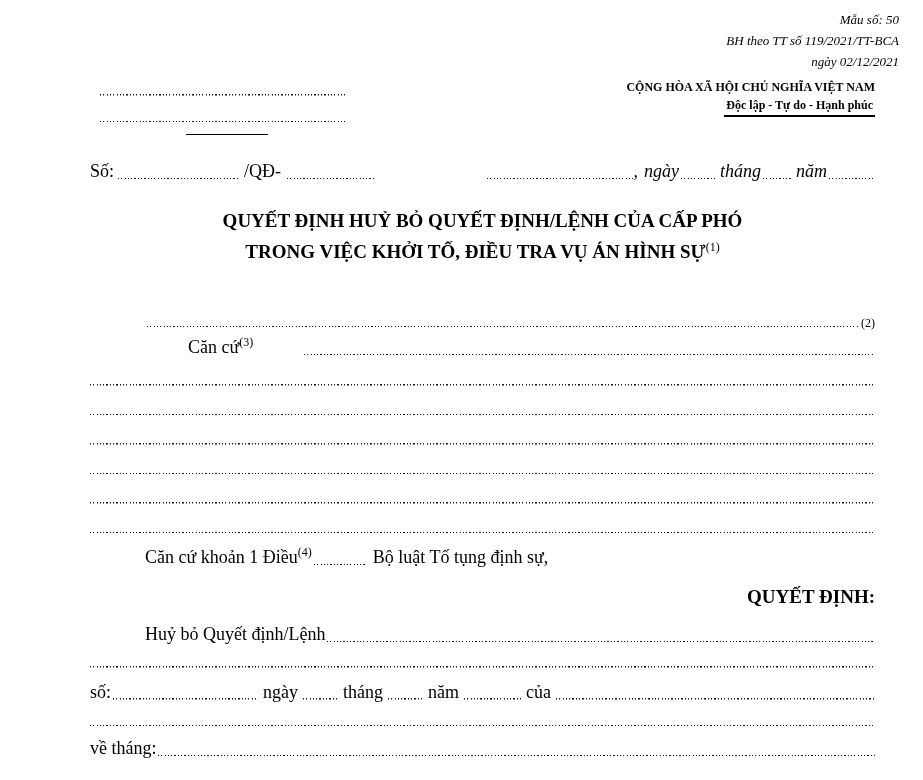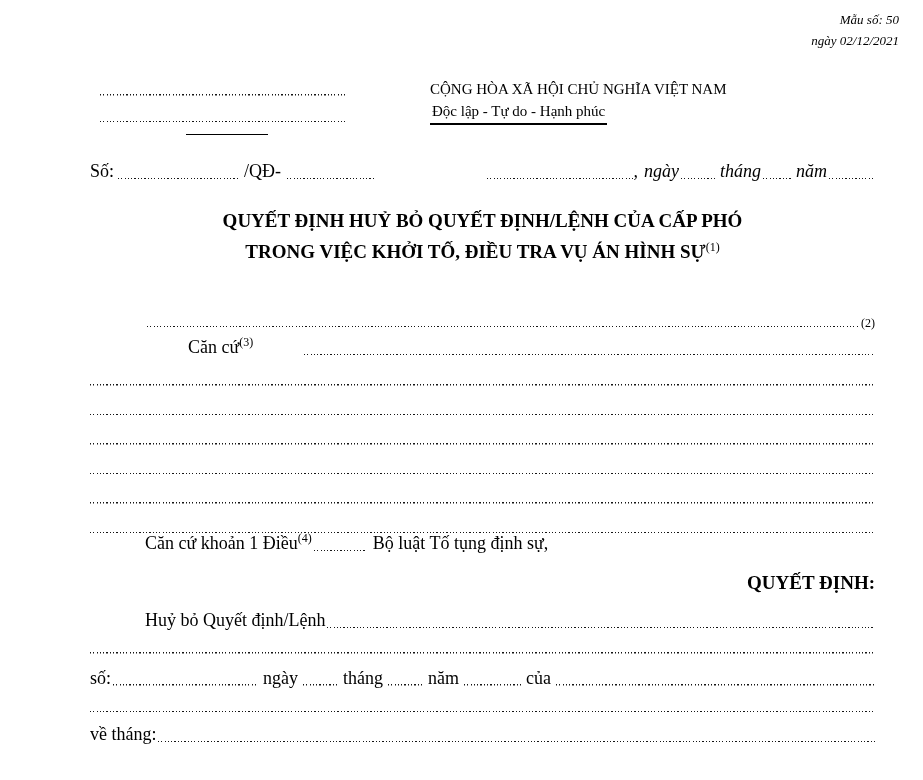--- a/index.html
+++ b/index.html
@@ -26,51 +26,52 @@
     position:absolute;top:10px;right:24px;width:250px;
     font-size:13px;font-style:italic;text-align:right;line-height:1.6;
   }
 
   
   .header-band{display:flex;align-items:flex-start;padding-top:80px;}
   .agency-col{width:247px;margin-left:10px;}
   .agency-col .dotline{width:247px;margin-top:14px;}
   .agency-col .dotline + .dotline{margin-top:25px;}
   .agency-divider{width:82px;border-top:1.6px solid #000;margin:12px 0 0 86px;}
-  .national-col{width:445px;margin-left:auto;text-align:left;font-weight:normal;font-size:15px;line-height:1.25;}
+  .national-col{width:445px;margin-left:auto;text-align:right;font-weight:bold;font-size:12px;line-height:1.25;}
   .motto{display:inline-block;border-bottom:2px solid #000;padding:0 2px 2px 2px;margin-top:3px;}
 
   
   .numdate{margin-top:26px;}
   .date-group{display:flex;align-items:flex-end;font-style:italic;margin-left:auto;}
 
   
   .doc-title{margin-top:22px;text-align:center;font-weight:bold;font-size:19px;line-height:31px;}
   .doc-title sup{font-weight:400;}
 
   
   .ref2-row{margin-top:42px;}
   .ref2-row sup{margin:0 0 8px 2px;}
   .indent{width:55px;flex:0 0 auto;}
   .indent-sm{width:57px;flex:0 0 auto;}
   .cancu-row{margin-top:6px;gap:43px;}
   .ruled{height:1.5px;margin-top:28px;}
   .ruled.first{margin-top:25px;}
-  .khoan-row{}
+  .khoan-row{margin-top:14px;}
   .decide-heading{margin-top:17px;text-align:right;font-weight:bold;font-size:19px;}
   .huybo-row{margin-top:16px;}
   .mid-label{margin:0 5px;}
 </style>
 </head>
 <body>
 
 <div class="page">
 
   <div class="form-meta">
     <div>Mẫu số: 50</div>
+    <div>BH theo TT số 119/2021/TT-BCA</div>
     <div>ngày 02/12/2021</div>
   </div>
 
   <div class="header-band">
     <div class="agency-col">
       <div class="dotline dotbg"></div>
       <div class="dotline dotbg"></div>
       <div class="agency-divider"></div>
     </div>
     <div class="national-col">

